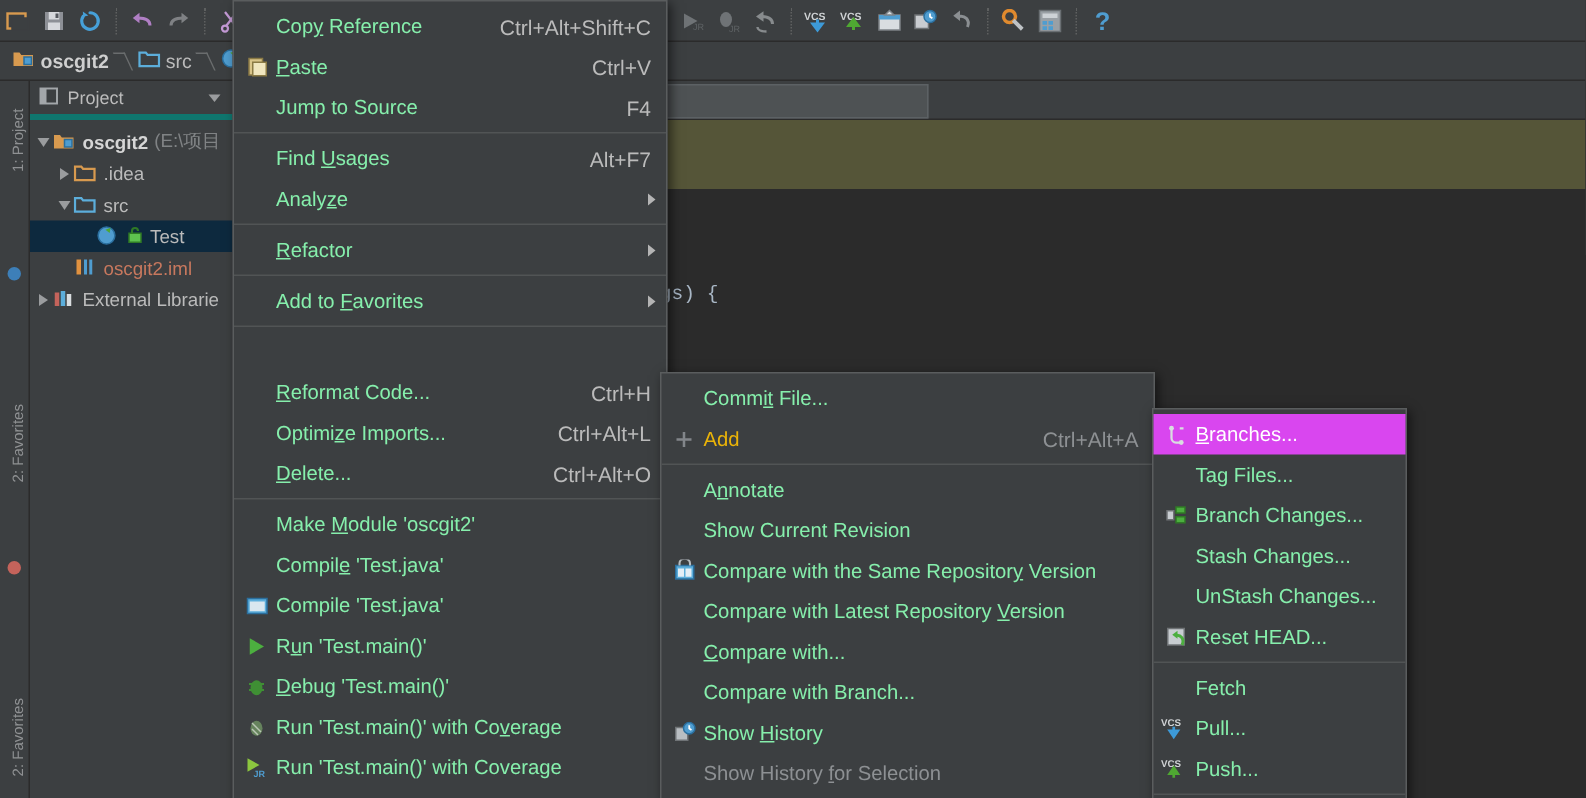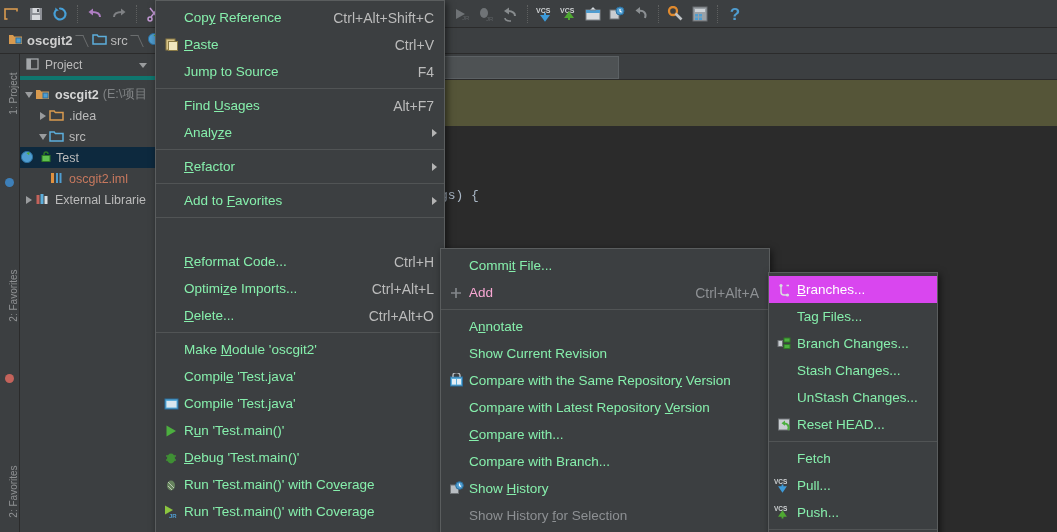--- a/index.html
+++ b/index.html
@@ -388,21 +388,21 @@
             <i></i>
           </span>
         <span class="tree-ico">
           <svg width="15" height="14" viewBox="0 0 15 14">
               <path d="M1 3h4.2l1.2 1.6H14V12H1z" fill="none" stroke="#5caedb" stroke-width="1.5"></path>
             </svg>
         </span>
         <span class="tree-lbl">src</span>
       </div>
 
-      <div class="tree-row selected" style="">
+      <div class="tree-row selected" style="padding-left:44px;">
         <span class="tree-ico">
           <svg width="15" height="14" viewBox="0 0 15 14">
               <circle cx="7" cy="7" r="5.6" fill="#4f9dd0" stroke="#2b6f9e"></circle>
               <path d="M6.3 3.1l3.4-1.2-.6 3.4z" fill="#4fa832"></path>
             </svg>
         </span>
         <span class="tree-ico" style="width:13px;flex:0 0 13px;margin-right:3px;">
           <svg width="12" height="13" viewBox="0 0 12 13">
               <rect x="2" y="5.5" width="8" height="6" fill="#5ec14f" stroke="#2f7a26"></rect>
               <path d="M4 5.5V4a2 2 0 0 1 4 0" fill="none" stroke="#2f7a26" stroke-width="1.4"></path>
@@ -622,21 +622,21 @@
       <span class="mi-ico"></span>
       <span class="mi-label">Comm<span class="u">it</span> File...</span>
     </div>
 
     <div class="mi">
       <span class="mi-ico">
         <svg width="14" height="14" viewBox="0 0 14 14">
             <path d="M7 2v10M2 7h10" stroke="#82868a" stroke-width="1.7"></path>
           </svg>
       </span>
-      <span class="mi-label" style="color:#f9a8d4;">Add</span>
+      <span class="mi-label" style="color:#eab308;">Add</span>
       <span class="mi-shortcut" style="color:#8d9093;">Ctrl+Alt+A</span>
     </div>
 
     <div class="mi-sep"></div>
 
     <div class="mi">
       <span class="mi-ico"></span>
       <span class="mi-label">A<span class="u">n</span>notate</span>
     </div>
 

